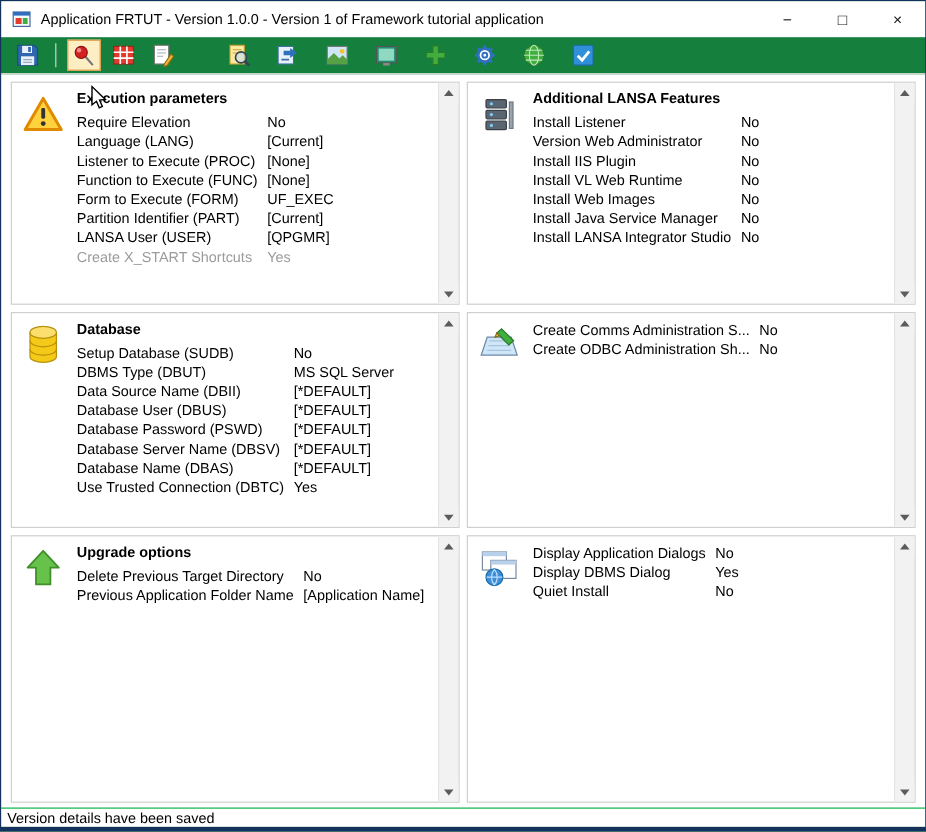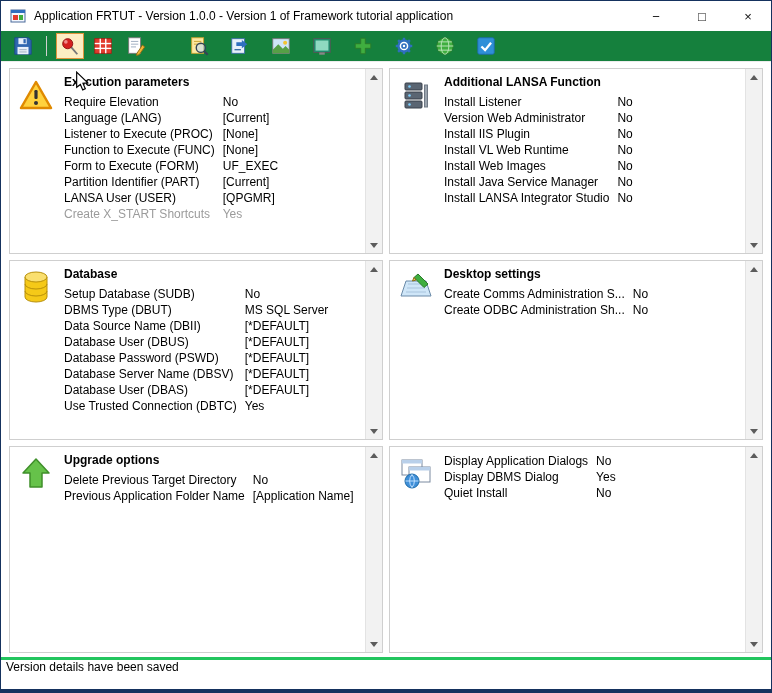--- a/index.html
+++ b/index.html
@@ -42,21 +42,21 @@
   .prow { display:contents; }
   .prow.disabled { color:var(--disabled-text,#9b9b9b); }
   .plabel, .pvalue { line-height:16px; white-space:nowrap; overflow:hidden; }
   .plabel.bold { font-weight:normal; }
   
   .panel-scroll { width:17px; flex:0 0 auto; background:#f2f2f2; border-left:1px solid #e3e3e3; display:flex; flex-direction:column; justify-content:space-between; align-items:center; }
   .scroll-btn { width:17px; height:16px; display:flex; align-items:center; justify-content:center; background:#f2f2f2; }
   .tri-up { width:0; height:0; border-left:4px solid transparent; border-right:4px solid transparent; border-bottom:5px solid #5c5c5c; }
   .tri-down { width:0; height:0; border-left:4px solid transparent; border-right:4px solid transparent; border-top:5px solid #5c5c5c; }
   
-  .statusbar { height:32px; flex:0 0 auto; border-top:3px solid #22c55e; display:flex; padding-left:5px; background:#fff; }
+  .statusbar { height:16px; flex:0 0 auto; border-top:1px solid #22c55e; display:flex; align-items:center; padding-left:5px; background:#fff; }
   
   .mouse-cursor { position:absolute; left:74px; top:70px; z-index:50; pointer-events:none; }
 </style>
 </head>
 <body>
 
 <div class="window">
 
   <div class="titlebar">
     <svg class="app-icon" width="16" height="16" viewBox="0 0 16 16">
@@ -220,21 +220,21 @@
           <rect x="5" y="4" width="17" height="7" rx="1" fill="#5a6572" stroke="#39404a"></rect>
           <rect x="5" y="13" width="17" height="7" rx="1" fill="#5a6572" stroke="#39404a"></rect>
           <rect x="5" y="22" width="17" height="7" rx="1" fill="#5a6572" stroke="#39404a"></rect>
           <circle cx="9.5" cy="7.5" r="1.3" fill="#7fd0ff"></circle>
           <circle cx="9.5" cy="16.5" r="1.3" fill="#7fd0ff"></circle>
           <circle cx="9.5" cy="25.5" r="1.3" fill="#7fd0ff"></circle>
           <rect x="24.5" y="6" width="3" height="22" fill="#9aa3ad" stroke="#6f7884"></rect>
         </svg>
       </div>
       <div class="panel-body">
-        <div class="panel-title">Additional LANSA Function</div>
+        <div class="panel-title">Additional LANSA Features</div>
         <div class="panel-rows">
             <div class="prow"><span class="plabel">Install Listener</span><span class="pvalue">No</span></div>
             <div class="prow"><span class="plabel">Version Web Administrator</span><span class="pvalue">No</span></div>
             <div class="prow"><span class="plabel">Install IIS Plugin</span><span class="pvalue">No</span></div>
             <div class="prow"><span class="plabel">Install VL Web Runtime</span><span class="pvalue">No</span></div>
             <div class="prow"><span class="plabel">Install Web Images</span><span class="pvalue">No</span></div>
             <div class="prow"><span class="plabel">Install Java Service Manager</span><span class="pvalue">No</span></div>
             <div class="prow"><span class="plabel">Install LANSA Integrator Studio</span><span class="pvalue">No</span></div>
           </div>
       </div>
@@ -259,21 +259,21 @@
       </div>
       <div class="panel-body">
         <div class="panel-title">Database</div>
         <div class="panel-rows">
             <div class="prow"><span class="plabel">Setup Database (SUDB)</span><span class="pvalue">No</span></div>
             <div class="prow"><span class="plabel">DBMS Type (DBUT)</span><span class="pvalue">MS SQL Server</span></div>
             <div class="prow"><span class="plabel bold">Data Source Name (DBII)</span><span class="pvalue">[*DEFAULT]</span></div>
             <div class="prow"><span class="plabel">Database User (DBUS)</span><span class="pvalue">[*DEFAULT]</span></div>
             <div class="prow"><span class="plabel">Database Password (PSWD)</span><span class="pvalue">[*DEFAULT]</span></div>
             <div class="prow"><span class="plabel">Database Server Name (DBSV)</span><span class="pvalue">[*DEFAULT]</span></div>
-            <div class="prow"><span class="plabel">Database User (DBAS)</span><span class="pvalue">[*DEFAULT]</span></div>
+            <div class="prow"><span class="plabel">Database Name (DBAS)</span><span class="pvalue">[*DEFAULT]</span></div>
             <div class="prow"><span class="plabel">Use Trusted Connection (DBTC)</span><span class="pvalue">Yes</span></div>
           </div>
       </div>
       <div class="panel-scroll">
         <div class="scroll-btn">
             <span class="tri-up"></span>
           </div>
         <div class="scroll-btn">
             <span class="tri-down"></span>
           </div>
@@ -283,21 +283,20 @@
     <div class="panel">
       <div class="panel-iconcol">
         <svg width="34" height="32" viewBox="0 0 34 32">
           <path d="M7 10 L27 10 L32 25 L2 25 Z" fill="#cfe6f8" stroke="#6a8aa8"></path>
           <path d="M9 13 h16 M8 17 h18 M7 21 h20" stroke="#a9c4dd" fill="none"></path>
           <path d="M19 3 L29 13 L25 16.5 L15 6.5 Z" fill="#3fae3f" stroke="#2a7a2a"></path>
           <path d="M15 6.5 L13.5 10 L17 9 Z" fill="#f2d16b" stroke="#8a6a10"></path>
         </svg>
       </div>
       <div class="panel-body">
-        <div class="panel-title">Desktop settings</div>
         <div class="panel-rows">
             <div class="prow"><span class="plabel">Create Comms Administration S...</span><span class="pvalue">No</span></div>
             <div class="prow"><span class="plabel">Create ODBC Administration Sh...</span><span class="pvalue">No</span></div>
           </div>
       </div>
       <div class="panel-scroll">
         <div class="scroll-btn">
             <span class="tri-up"></span>
           </div>
         <div class="scroll-btn">

